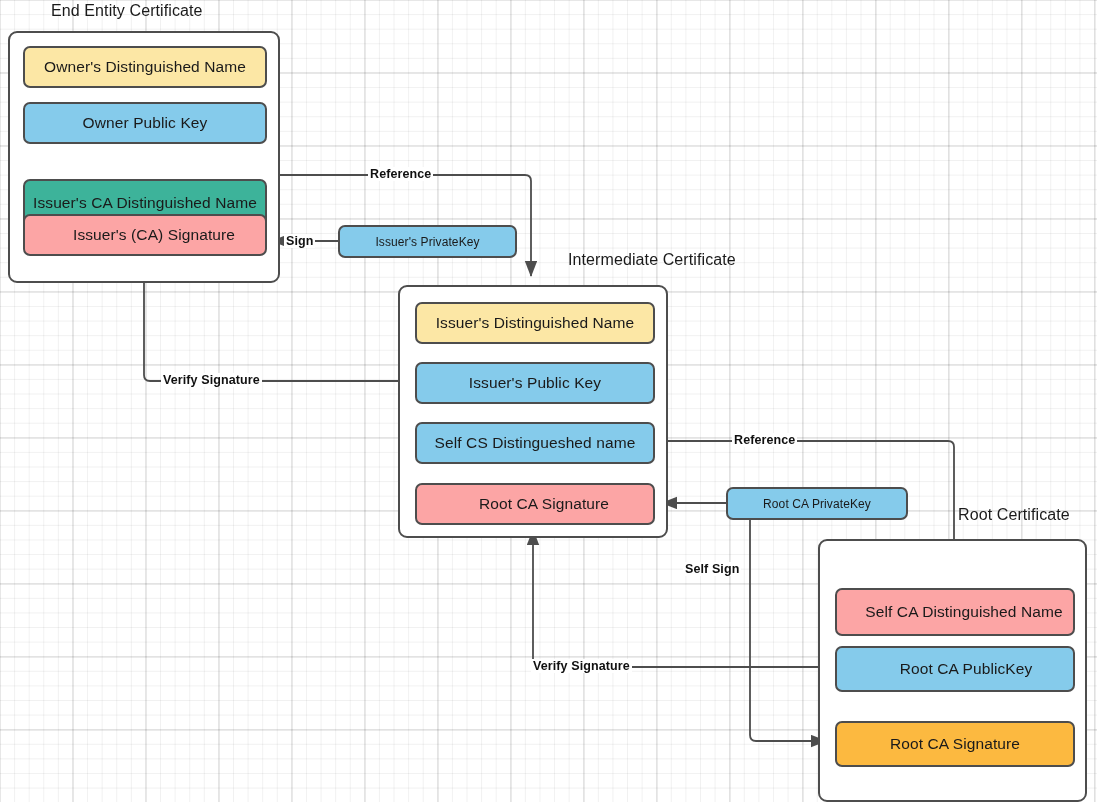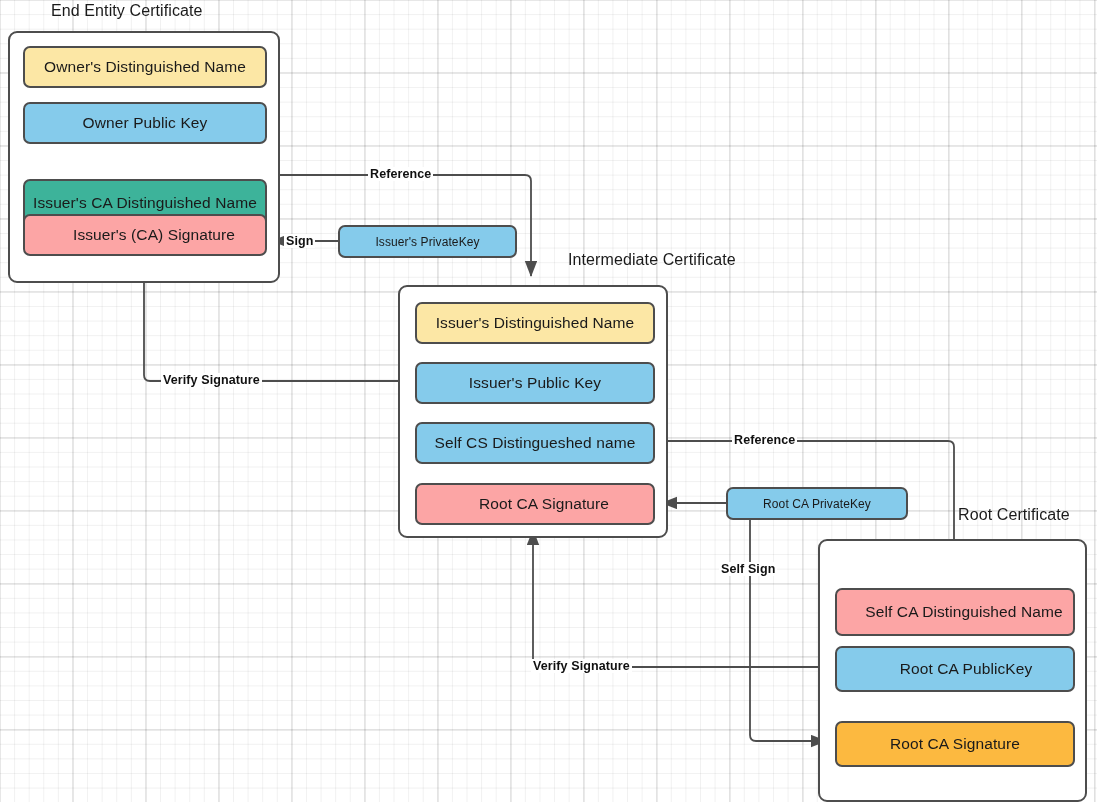--- a/index.html
+++ b/index.html
@@ -131,16 +131,16 @@
   <div class="container-box" style="left:818px;top:539px;width:269px;height:263px;">
     <div class="field c-green" style="left:15px;top:47px;width:240px;height:48px;">Self CA Distinguished Name</div>
     <div class="field c-blue" style="left:15px;top:105px;width:240px;height:46px;padding-left:28px;">Root CA PublicKey</div>
     <div class="field c-orange" style="left:15px;top:180px;width:240px;height:46px;">Root CA Signature</div>
   </div>
 
   <div class="edge-label" style="left:368px;top:167px;">Reference</div>
   <div class="edge-label" style="left:284px;top:234px;">Sign</div>
   <div class="edge-label" style="left:161px;top:373px;">Verify Signature</div>
   <div class="edge-label" style="left:732px;top:433px;">Reference</div>
-  <div class="edge-label" style="left:719px;top:562px;">Self Sign</div>
+  <div class="edge-label" style="left:683px;top:562px;">Self Sign</div>
   <div class="edge-label" style="left:531px;top:659px;">Verify Signature</div>
 
 </div>
 
 </body></html>

